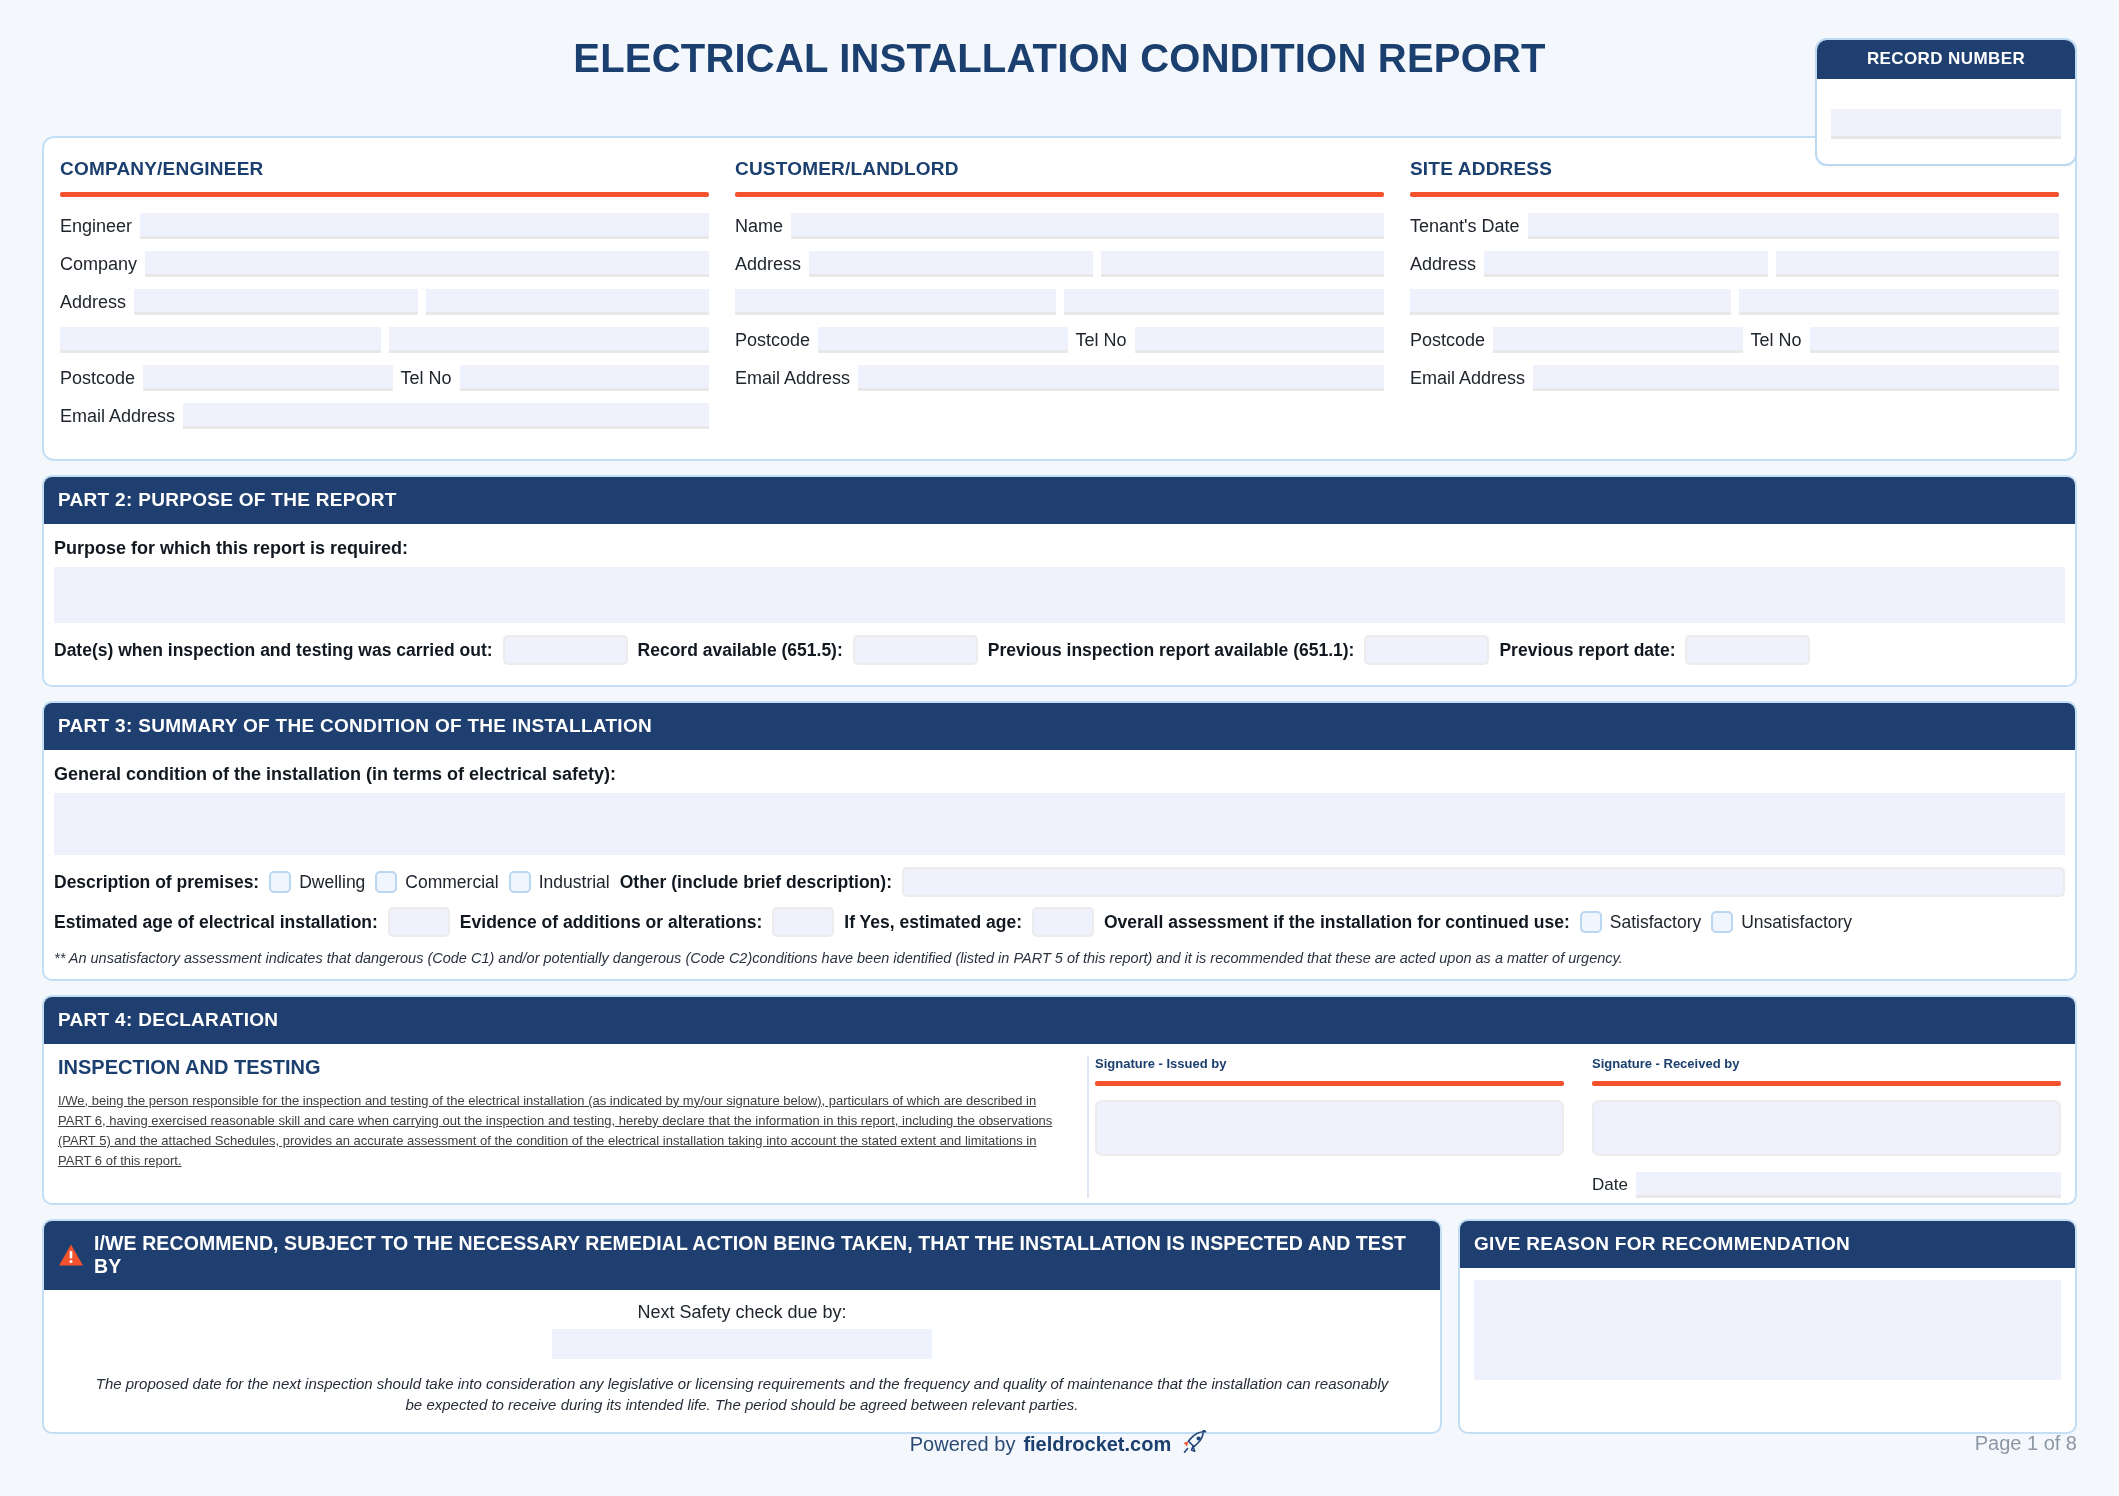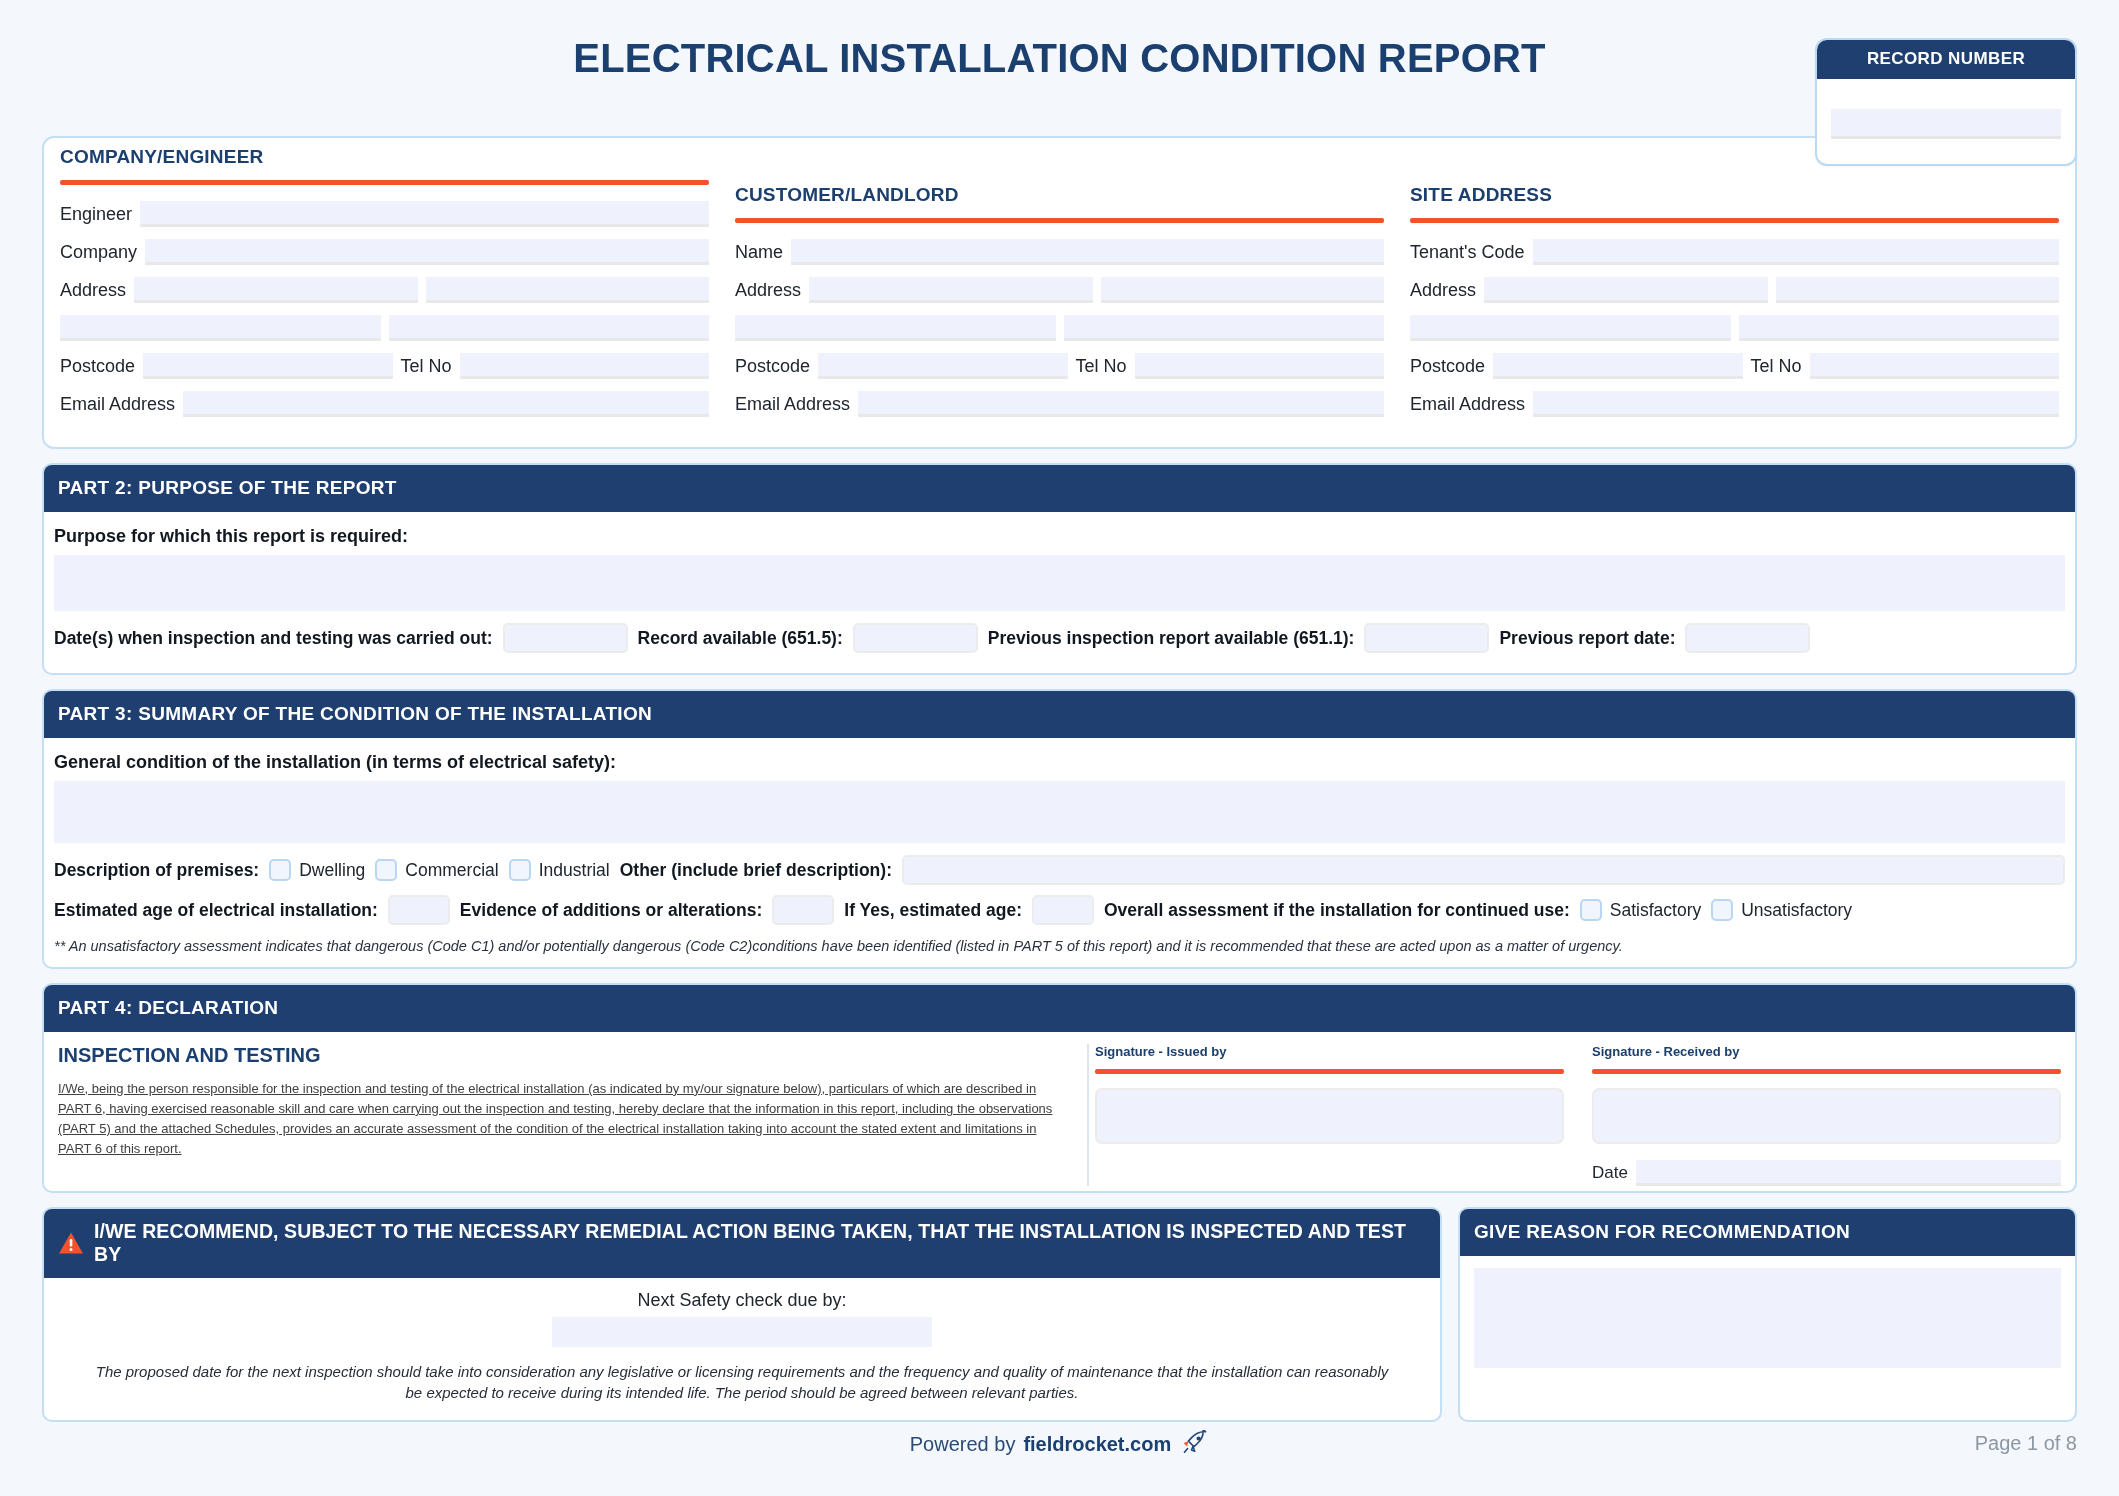--- a/index.html
+++ b/index.html
@@ -69,23 +69,22 @@
   .card {
     background: #ffffff;
     border: 2px solid #c3dff5;
     border-radius: 12px;
   }
 
   
   .contacts {
     margin-top: 14px;
     display: flex;
-    padding: 8px 16px 18px;
+    padding: 20px 16px 18px;
     gap: 26px;
-    align-items: flex-end;
   }
   .contact-col { flex: 1; min-width: 0; }
   .col-title {
     font-size: 19px;
     font-weight: bold;
     color: #1b3f6e;
     letter-spacing: 0.2px;
     margin-bottom: 12px;
   }
   .col-rule {
@@ -383,21 +382,21 @@
         <span class="flabel">Email Address</span>
         <span class="finput"></span>
       </div>
     </div>
 
     <div class="contact-col">
       <div class="col-title">SITE ADDRESS</div>
       <div class="col-rule"></div>
 
       <div class="frow">
-        <span class="flabel">Tenant's Code</span>
+        <span class="flabel">Tenant's Date</span>
         <span class="finput"></span>
       </div>
       <div class="frow">
         <span class="flabel">Address</span>
         <span class="finput half"></span>
         <span class="finput half"></span>
       </div>
       <div class="frow">
         <span class="finput half"></span>
         <span class="finput half"></span>

